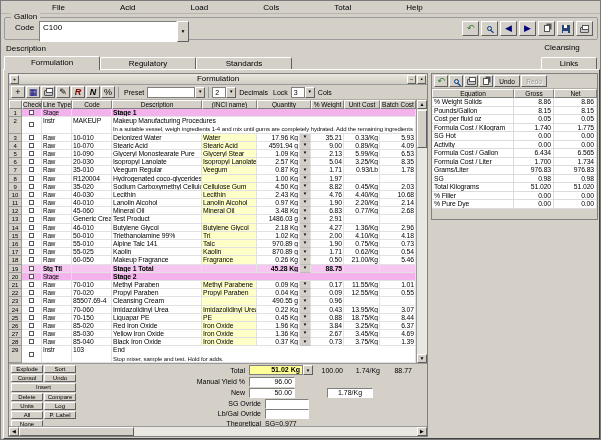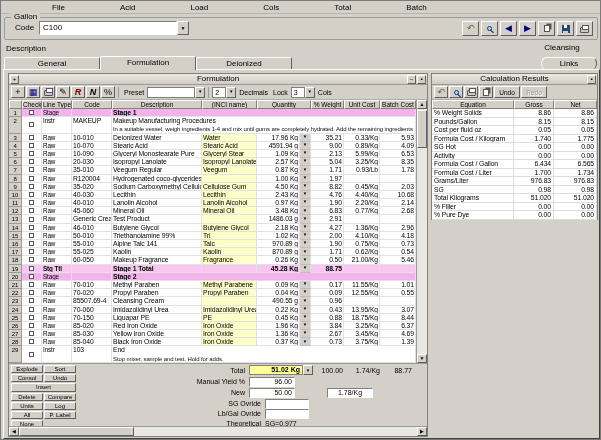--- a/index.html
+++ b/index.html
@@ -14,39 +14,39 @@
   .sunk{border:1px solid;border-color:#808080 #ffffff #ffffff #808080;background:#fff;}
 
   
   .menubar{position:absolute;left:0;top:0;right:0;height:13px;display:flex;align-items:center;font-size:8px;border-bottom:1px solid #b8b5ad;padding-left:2px;}
   .menu-item{padding:1px 6px;margin-left:43px;}
 
   
   .formula-group{position:absolute;left:3px;top:16px;width:594px;height:23px;border:1px solid #9a9a9a;border-radius:2px;}
   .group-label{position:absolute;top:-6px;left:6px;background:#d4d0c8;font-size:8px;padding:0 3px;line-height:10px;}
   .code-lbl{position:absolute;left:10px;top:5px;font-size:8px;}
-  .combo{position:absolute;display:flex;height:14px;justify-content:flex-end;}
+  .combo{position:absolute;display:flex;height:21px;justify-content:flex-end;}
   .combo .val{flex:1;background:#fff;border:1px solid;border-color:#808080 #fff #fff #808080;font-size:8px;line-height:12px;padding:0 3px;overflow:hidden;white-space:nowrap;}
   .combo .dd{width:12px;font-size:5px;line-height:11px;text-align:center;}
   .code-combo{left:34px;top:3px;width:150px;}
   .formula-toolbar{position:absolute;right:4px;top:3px;display:flex;gap:2px;}
   .tbtn{width:17px;height:15px;display:flex;align-items:center;justify-content:center;font-size:9px;}
   .glyph{display:block;line-height:1;font-size:9px;}
   .glyph.b{font-weight:bold;font-style:italic;}
 
   
   .desc-label{position:absolute;left:5px;top:43px;font-size:8px;}
   .desc-box{position:absolute;left:48px;top:41px;width:200px;height:13px;font-size:8px;line-height:11px;padding:0 3px;overflow:hidden;white-space:nowrap;}
   .translate-tab{position:absolute;right:9px;top:41px;width:58px;height:13px;text-align:center;font-size:8px;line-height:11px;border-bottom:none;border-radius:2px 2px 0 0;}
 
   
   .tabrow{position:absolute;left:3px;top:55px;right:3px;height:14px;display:flex;align-items:flex-end;}
   .tab{height:13px;line-height:12px;min-width:96px;text-align:center;font-size:8px;border-bottom:none;border-radius:2px 2px 0 0;overflow:hidden;white-space:nowrap;}
   .tab.active{height:14px;z-index:3;}
-  .tab.right{margin-left:auto;min-width:56px;border-radius:6px;}
+  .tab.right{margin-left:auto;min-width:56px;}
 
   
   .content{position:absolute;left:2px;top:68px;width:597px;height:370px;background:#d4d0c8;border:1px solid;border-color:#fff #404040 #404040 #fff;}
 
   
   .panel{position:absolute;border:1px solid #808080;background:#d4d0c8;}
   .fpanel{left:4px;top:3px;width:420px;height:364px;}
   .cpanel{left:427px;top:3px;width:167px;height:147px;}
   .ptitle{height:11px;background:linear-gradient(#ece8e0,#cfccc4);border-bottom:1px solid #9a9a9a;text-align:center;font-size:8px;line-height:10px;position:relative;overflow:hidden;}
   .pbtn{position:absolute;top:1px;width:9px;height:9px;font-size:6px;line-height:7px;text-align:center;}
@@ -137,21 +137,21 @@
 <body>
 
 <div class="win">
 
   <div class="menubar" id="menubar">
       <span class="menu-item">File</span>
       <span class="menu-item">Acid</span>
       <span class="menu-item">Load</span>
       <span class="menu-item">Cols</span>
       <span class="menu-item">Total</span>
-      <span class="menu-item">Batch</span>
+      <span class="menu-item">Help</span>
     </div>
 
   <div class="formula-group">
     <span class="group-label">Gallon</span>
     <span class="code-lbl">Code</span>
     <div class="combo code-combo">
       <span class="val">C100</span>
       <button class="dd">▼</button>
     </div>
     <div class="formula-toolbar" id="formula-toolbar">
@@ -176,23 +176,23 @@
         <button class="tbtn">
           <span class="shape icon-printer"></span>
         </button>
       </div>
   </div>
 
   <span class="desc-label">Description</span>
   <div class="translate-tab">Cleansing</div>
 
   <div class="tabrow" id="tabrow">
-      <div class="tab">General</div>
       <div class="tab active">Formulation</div>
-      <div class="tab">Deionized</div>
+      <div class="tab">Regulatory</div>
+      <div class="tab">Standards</div>
       <div class="tab right">Links</div>
     </div>
 
   <div class="content">
 
     <div class="panel fpanel">
       <div class="ptitle">
         <button class="pbtn pl">+</button>
         <span>Formulation</span>
         <button class="pbtn r1">–</button>
@@ -790,24 +790,20 @@
       </div>
 
       <div class="hscroll">
         <button class="sbtn hs-left">◀</button>
         <div class="hthumb"></div>
         <button class="sbtn hs-right">▶</button>
       </div>
     </div>
 
     <div class="panel cpanel">
-      <div class="ptitle">
-        <span>Calculation Results</span>
-        <button class="pbtn r2">▪</button>
-      </div>
       <div class="ptoolbar" id="ctoolbar">
           <button class="tbtn">
             <span class="glyph" style="color: rgb(46, 125, 50);">↶</span>
           </button>
           <button class="tbtn">
             <span class="shape icon-mag"></span>
           </button>
           <button class="tbtn">
             <span class="shape icon-printer"></span>
           </button>

